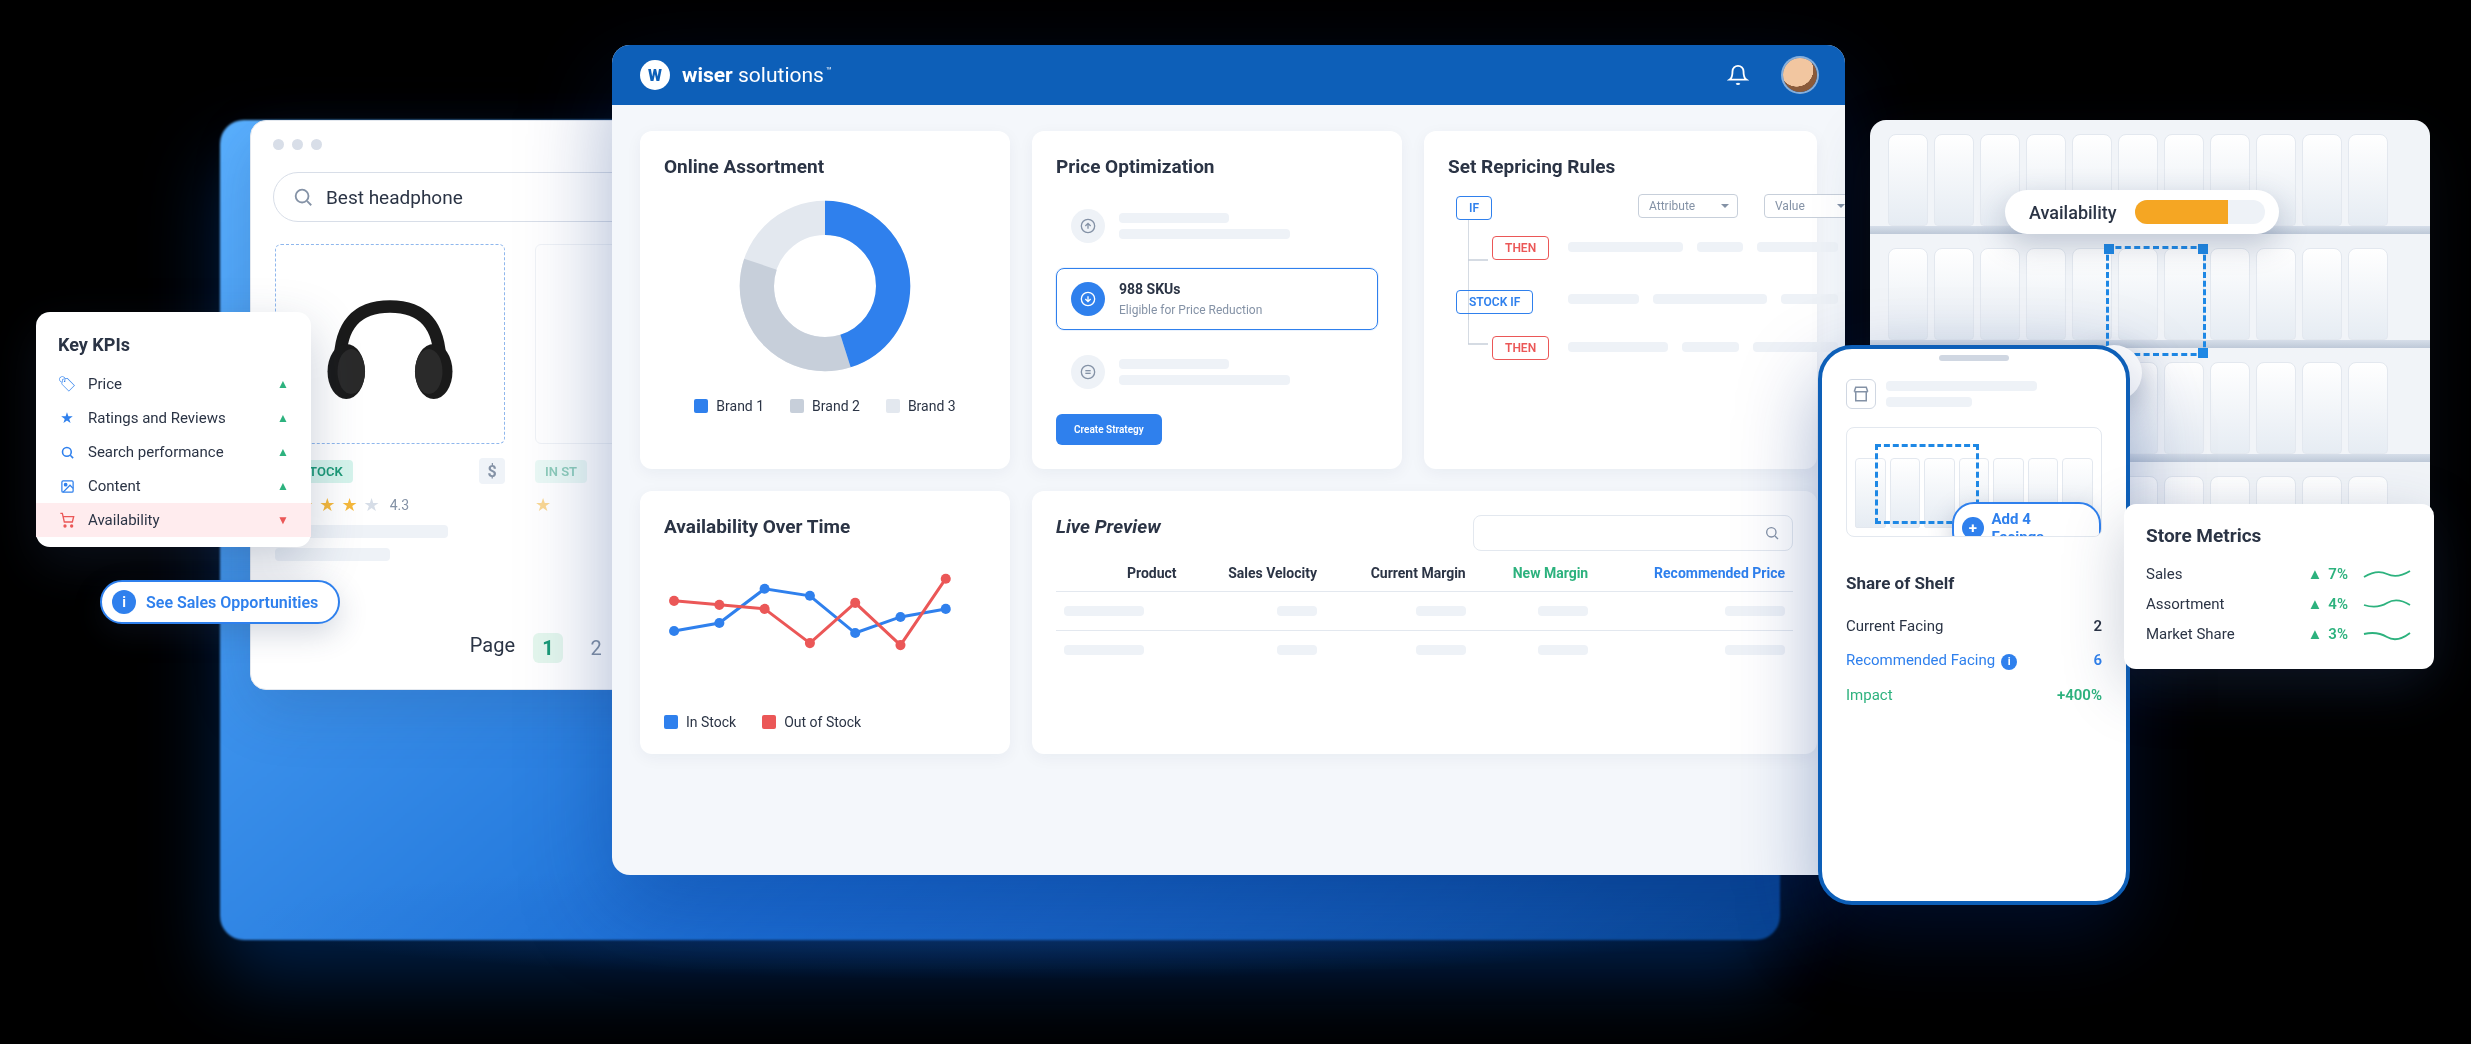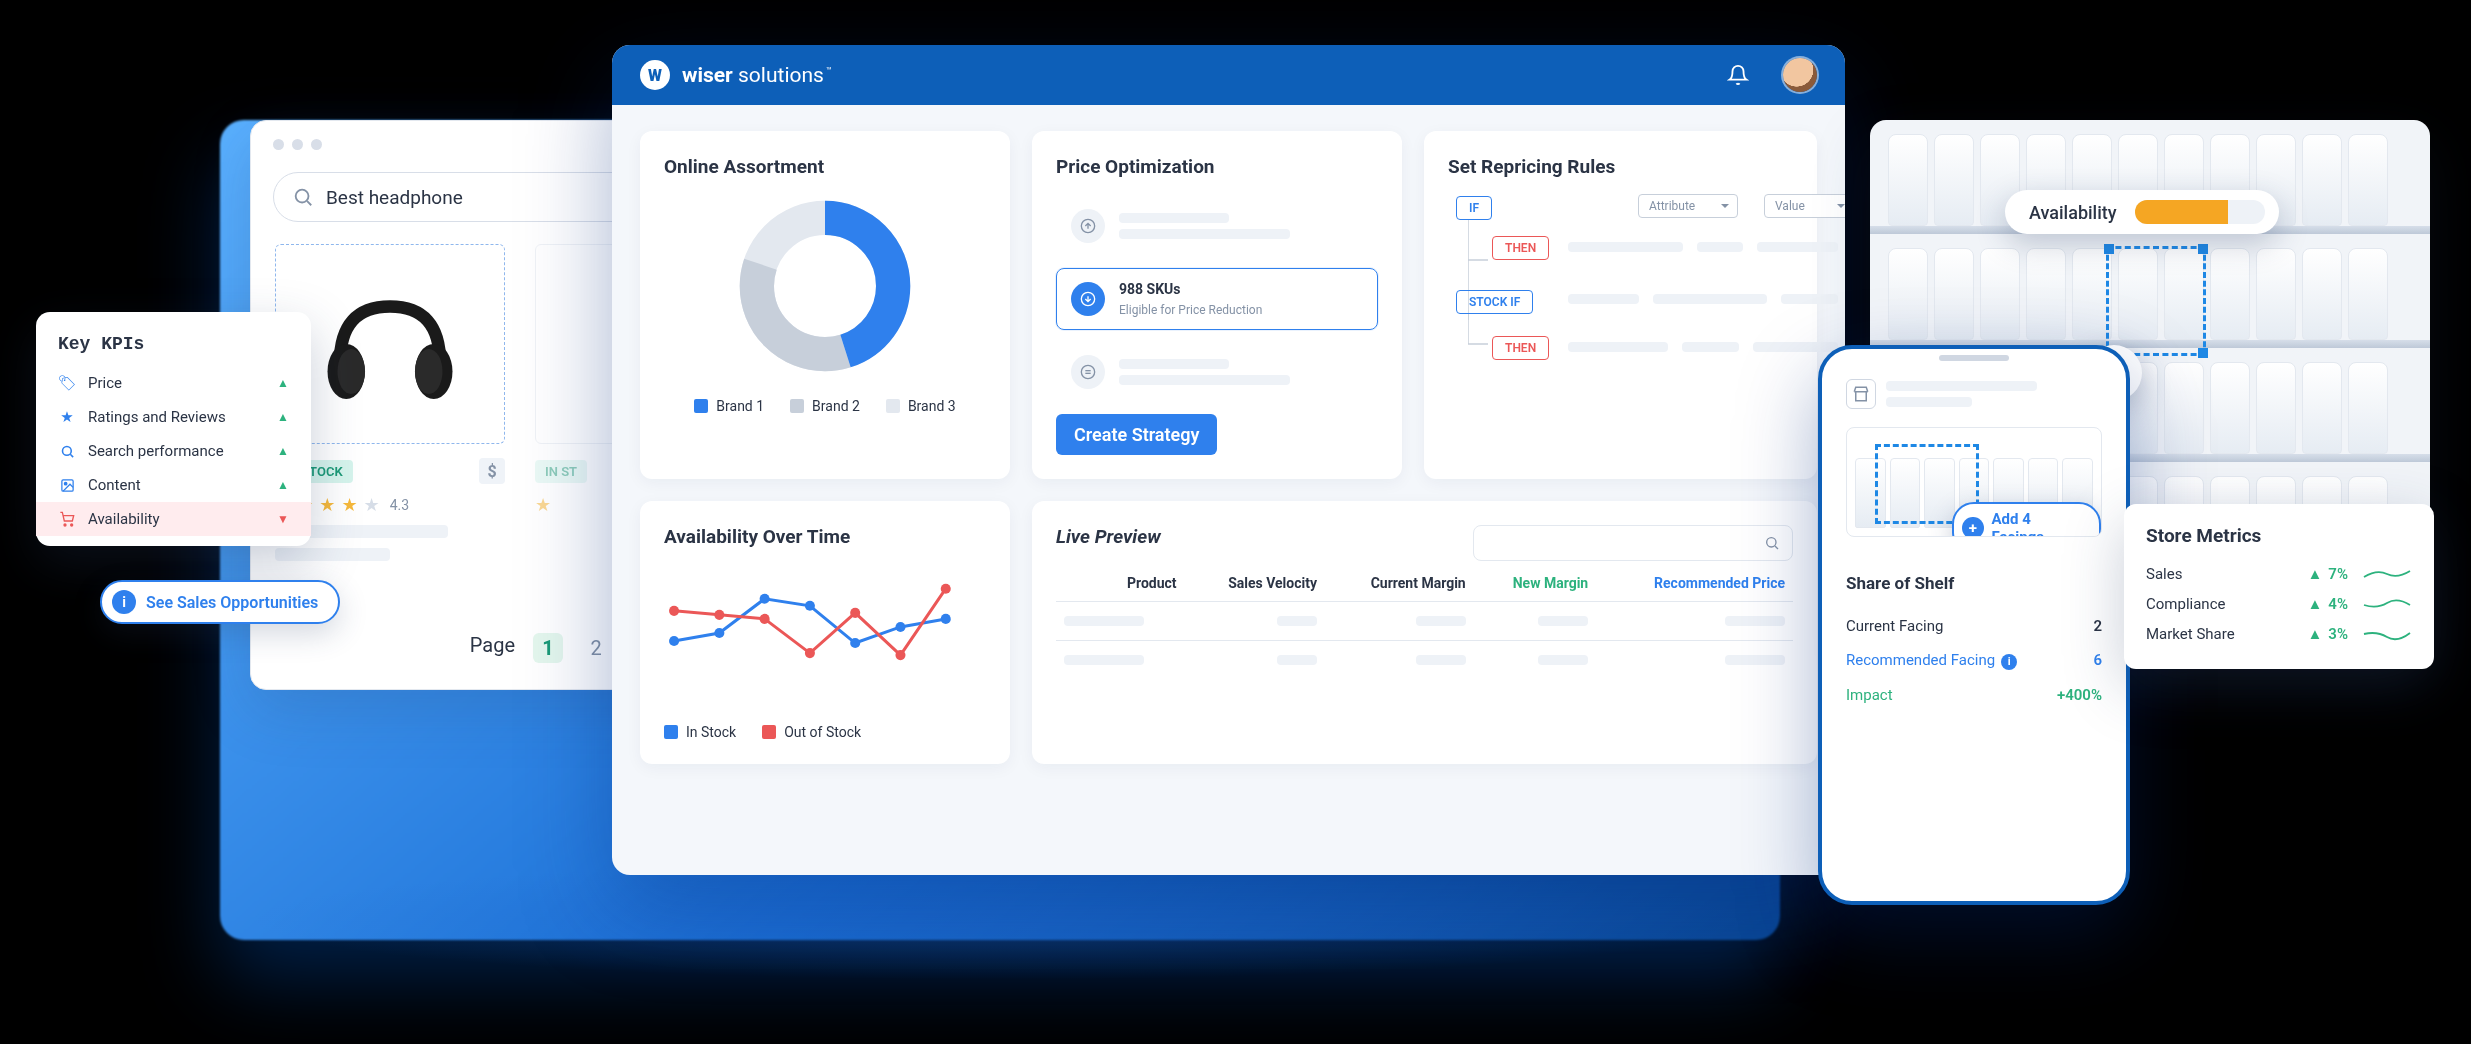--- a/index.html
+++ b/index.html
@@ -48,21 +48,21 @@
   .star-row .score{color:var(--text-light);font-size:14px;margin-left:4px;}
   .grey-line{height:13px;background:#EEF2F7;border-radius:4px;margin-top:10px;}
 
   .pager{position:absolute;bottom:26px;right:40px;font-size:20px;color:var(--text-light);display:flex;gap:18px;}
   .pager .pg-label{color:var(--text);}
   .pager .pg{width:30px;height:30px;display:flex;align-items:center;justify-content:center;border-radius:6px;}
   .pager .pg.active{background:#E4F7ED;color:#1A9976;font-weight:700;}
 
   
   .kpi-pop{position:absolute;left:36px;top:312px;width:275px;background:#fff;border-radius:14px;box-shadow:0 18px 50px rgba(40,60,100,.25);padding:22px 0 10px;}
-  .kpi-pop h4{margin:0 22px 12px;font-size:18px;color:var(--text);font-weight:700;font-family:Liberation Mono, monospace;}
+  .kpi-pop h4{margin:0 22px 12px;font-size:18px;color:var(--text);font-weight:700;}
   .kpi-row{display:flex;align-items:center;gap:12px;padding:8px 22px;font-size:15px;color:var(--text);}
   .kpi-row.active{background:#FFECEE;}
   .kpi-row .ico{width:18px;display:flex;justify-content:center;}
   .kpi-row .arrow{margin-left:auto;font-size:12px;}
   .arrow.up{color:var(--green);}
   .arrow.down{color:var(--red);}
 
   .sales-opp{position:absolute;left:100px;top:580px;background:#fff;border:2px solid #2F80ED;border-radius:26px;
     padding:8px 20px 8px 10px;display:flex;align-items:center;gap:10px;color:#2F80ED;font-weight:600;font-size:16px;box-shadow:0 10px 30px rgba(40,60,100,.2);}
   .sales-opp .info{width:24px;height:24px;border-radius:50%;background:#2F80ED;color:#fff;display:flex;align-items:center;justify-content:center;font-size:14px;font-weight:700;}
@@ -91,21 +91,21 @@
   
   .po-row{display:flex;align-items:center;gap:14px;padding:12px 14px;border:1px solid transparent;border-radius:8px;margin-bottom:12px;}
   .po-row.highlight{border-color:var(--accent);box-shadow:0 0 0 1px rgba(47,128,237,.1);}
   .po-ico{width:34px;height:34px;border-radius:50%;display:flex;align-items:center;justify-content:center;}
   .po-ico.grey{background:#EEF2F7;}
   .po-ico.blue{background:var(--accent);color:#fff;}
   .po-lines{display:flex;flex-direction:column;gap:6px;flex:1;}
   .po-lines .t1{font-size:14px;font-weight:700;color:var(--text);}
   .po-lines .t2{font-size:12px;color:var(--text-light);}
   .skel{height:10px;background:#EEF2F7;border-radius:4px;}
-  .btn-primary{background:var(--accent);color:#fff;border:none;padding:10px 18px;border-radius:6px;font-size:18px;font-weight:600;cursor:pointer;}
+  .btn-primary{background:var(--accent);color:#fff;border:none;padding:10px 18px;border-radius:6px;font-size:10px;font-weight:600;cursor:pointer;}
 
   
   .repricing .tree{position:relative;height:200px;}
   .chip{position:absolute;padding:4px 12px;border-radius:4px;font-size:12px;font-weight:600;}
   .chip-if{border:1px solid var(--accent);color:var(--accent);left:8px;top:0;}
   .chip-then{border:1px solid var(--red);color:var(--red);}
   .chip-else{border:1px solid var(--accent);color:var(--accent);}
   .sel{position:absolute;border:1px solid var(--muted);border-radius:4px;padding:4px 24px 4px 10px;font-size:12px;color:var(--text-light);background:#fff;}
   .sel:after{content:"";position:absolute;right:8px;top:50%;width:0;height:0;border:4px solid transparent;border-top-color:var(--text-light);transform:translateY(-25%);}
   .skel-row{display:flex;gap:14px;}
@@ -631,21 +631,21 @@
       <span>Sales</span>
       <span class="pct">
           <span>▲</span>
           <span>7%</span>
         </span>
       <svg class="spark" width="50" height="18">
           <path d="M2 12 Q15 4 25 9 T48 6" stroke="#2DB27E" stroke-width="1.8" fill="none"></path>
         </svg>
     </div>
     <div class="m-row">
-      <span>Compliance</span>
+      <span>Assortment</span>
       <span class="pct">
           <span>▲</span>
           <span>4%</span>
         </span>
       <svg class="spark" width="50" height="18">
           <path d="M2 10 Q15 14 25 8 T48 10" stroke="#2DB27E" stroke-width="1.8" fill="none"></path>
         </svg>
     </div>
     <div class="m-row">
       <span>Market Share</span>

